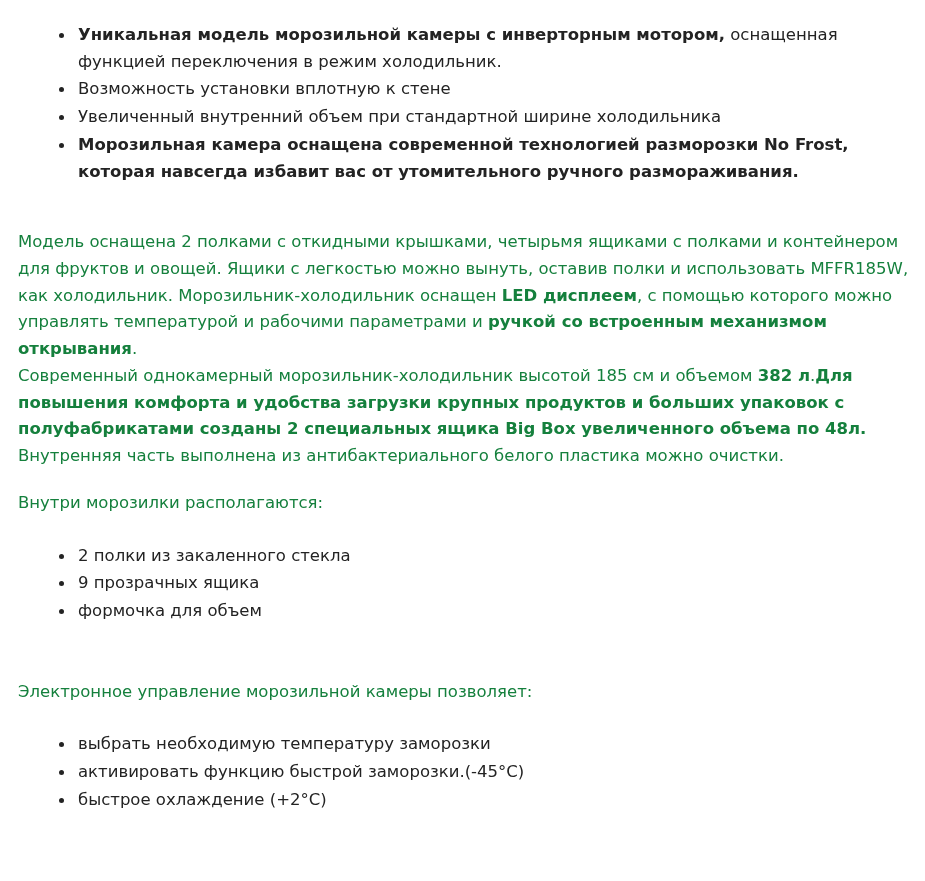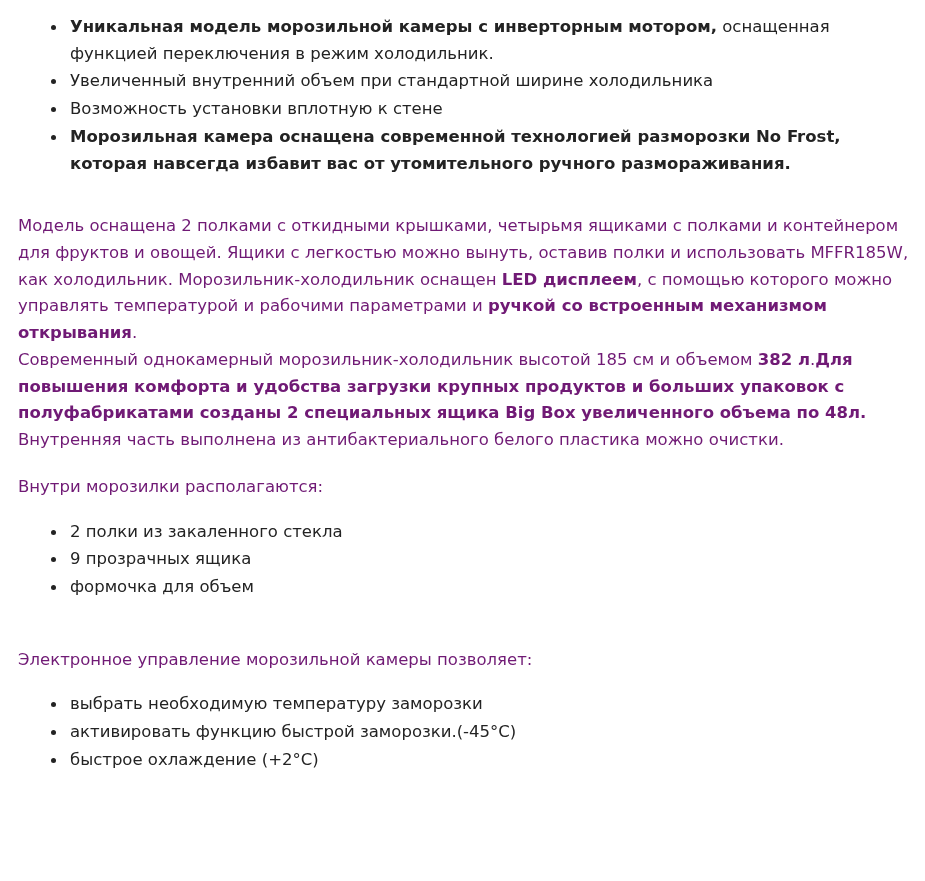--- a/index.html
+++ b/index.html
@@ -13,21 +13,21 @@
     font-family: "DejaVu Sans", "Liberation Sans", sans-serif;
     color: #1a1a1a;
     overflow: hidden;
   }
   .page {
     width: 925px;
     box-sizing: border-box;
     padding: 0 14px 0 18px;
   }
   ul.bullets {
-    margin: 8px;
+    margin: 16px;
     padding: 0 0 0 44px;
     list-style: none;
   }
   ul.bullets li {
     position: relative;
     font-size: 16.5px;
     line-height: 1.62;
     color: #232323;
     margin: 0 0 1px 0;
   }
@@ -38,21 +38,21 @@
     top: 11px;
     width: 5px;
     height: 5px;
     border-radius: 50%;
     background: #232323;
   }
   .b { font-weight: 700; }
   .para {
     font-size: 16.5px;
     line-height: 1.62;
-    color: #701a75;
+    color: #15803d;
     margin: 0;
   }
   .gap-lg { height: 28px; }
   .gap-md { height: 20px; }
   .gap-sm { height: 10px; }
   .block-top { padding-top: 6px; }
   .para-block p {
     margin: 0;
   }
 </style>
@@ -60,24 +60,24 @@
 <body>
 
 <div class="page">
 
   <div class="block-top">
     <ul class="bullets">
       <li>
         <span class="b">Уникальная модель морозильной камеры с инверторным мотором,</span><span> оснащенная функцией переключения в режим холодильник.</span>
       </li>
       <li>
-        <span>Увеличенный внутренний объем при стандартной ширине холодильника</span>
+        <span>Возможность установки вплотную к стене</span>
       </li>
       <li>
-        <span>Возможность установки вплотную к стене</span>
+        <span>Увеличенный внутренний объем при стандартной ширине холодильника</span>
       </li>
       <li>
         <span class="b">Морозильная камера оснащена современной технологией разморозки No Frost, которая навсегда избавит вас от утомительного ручного размораживания.</span>
       </li>
     </ul>
   </div>
 
   <div class="gap-lg"></div>
 
   <div class="para-block">

